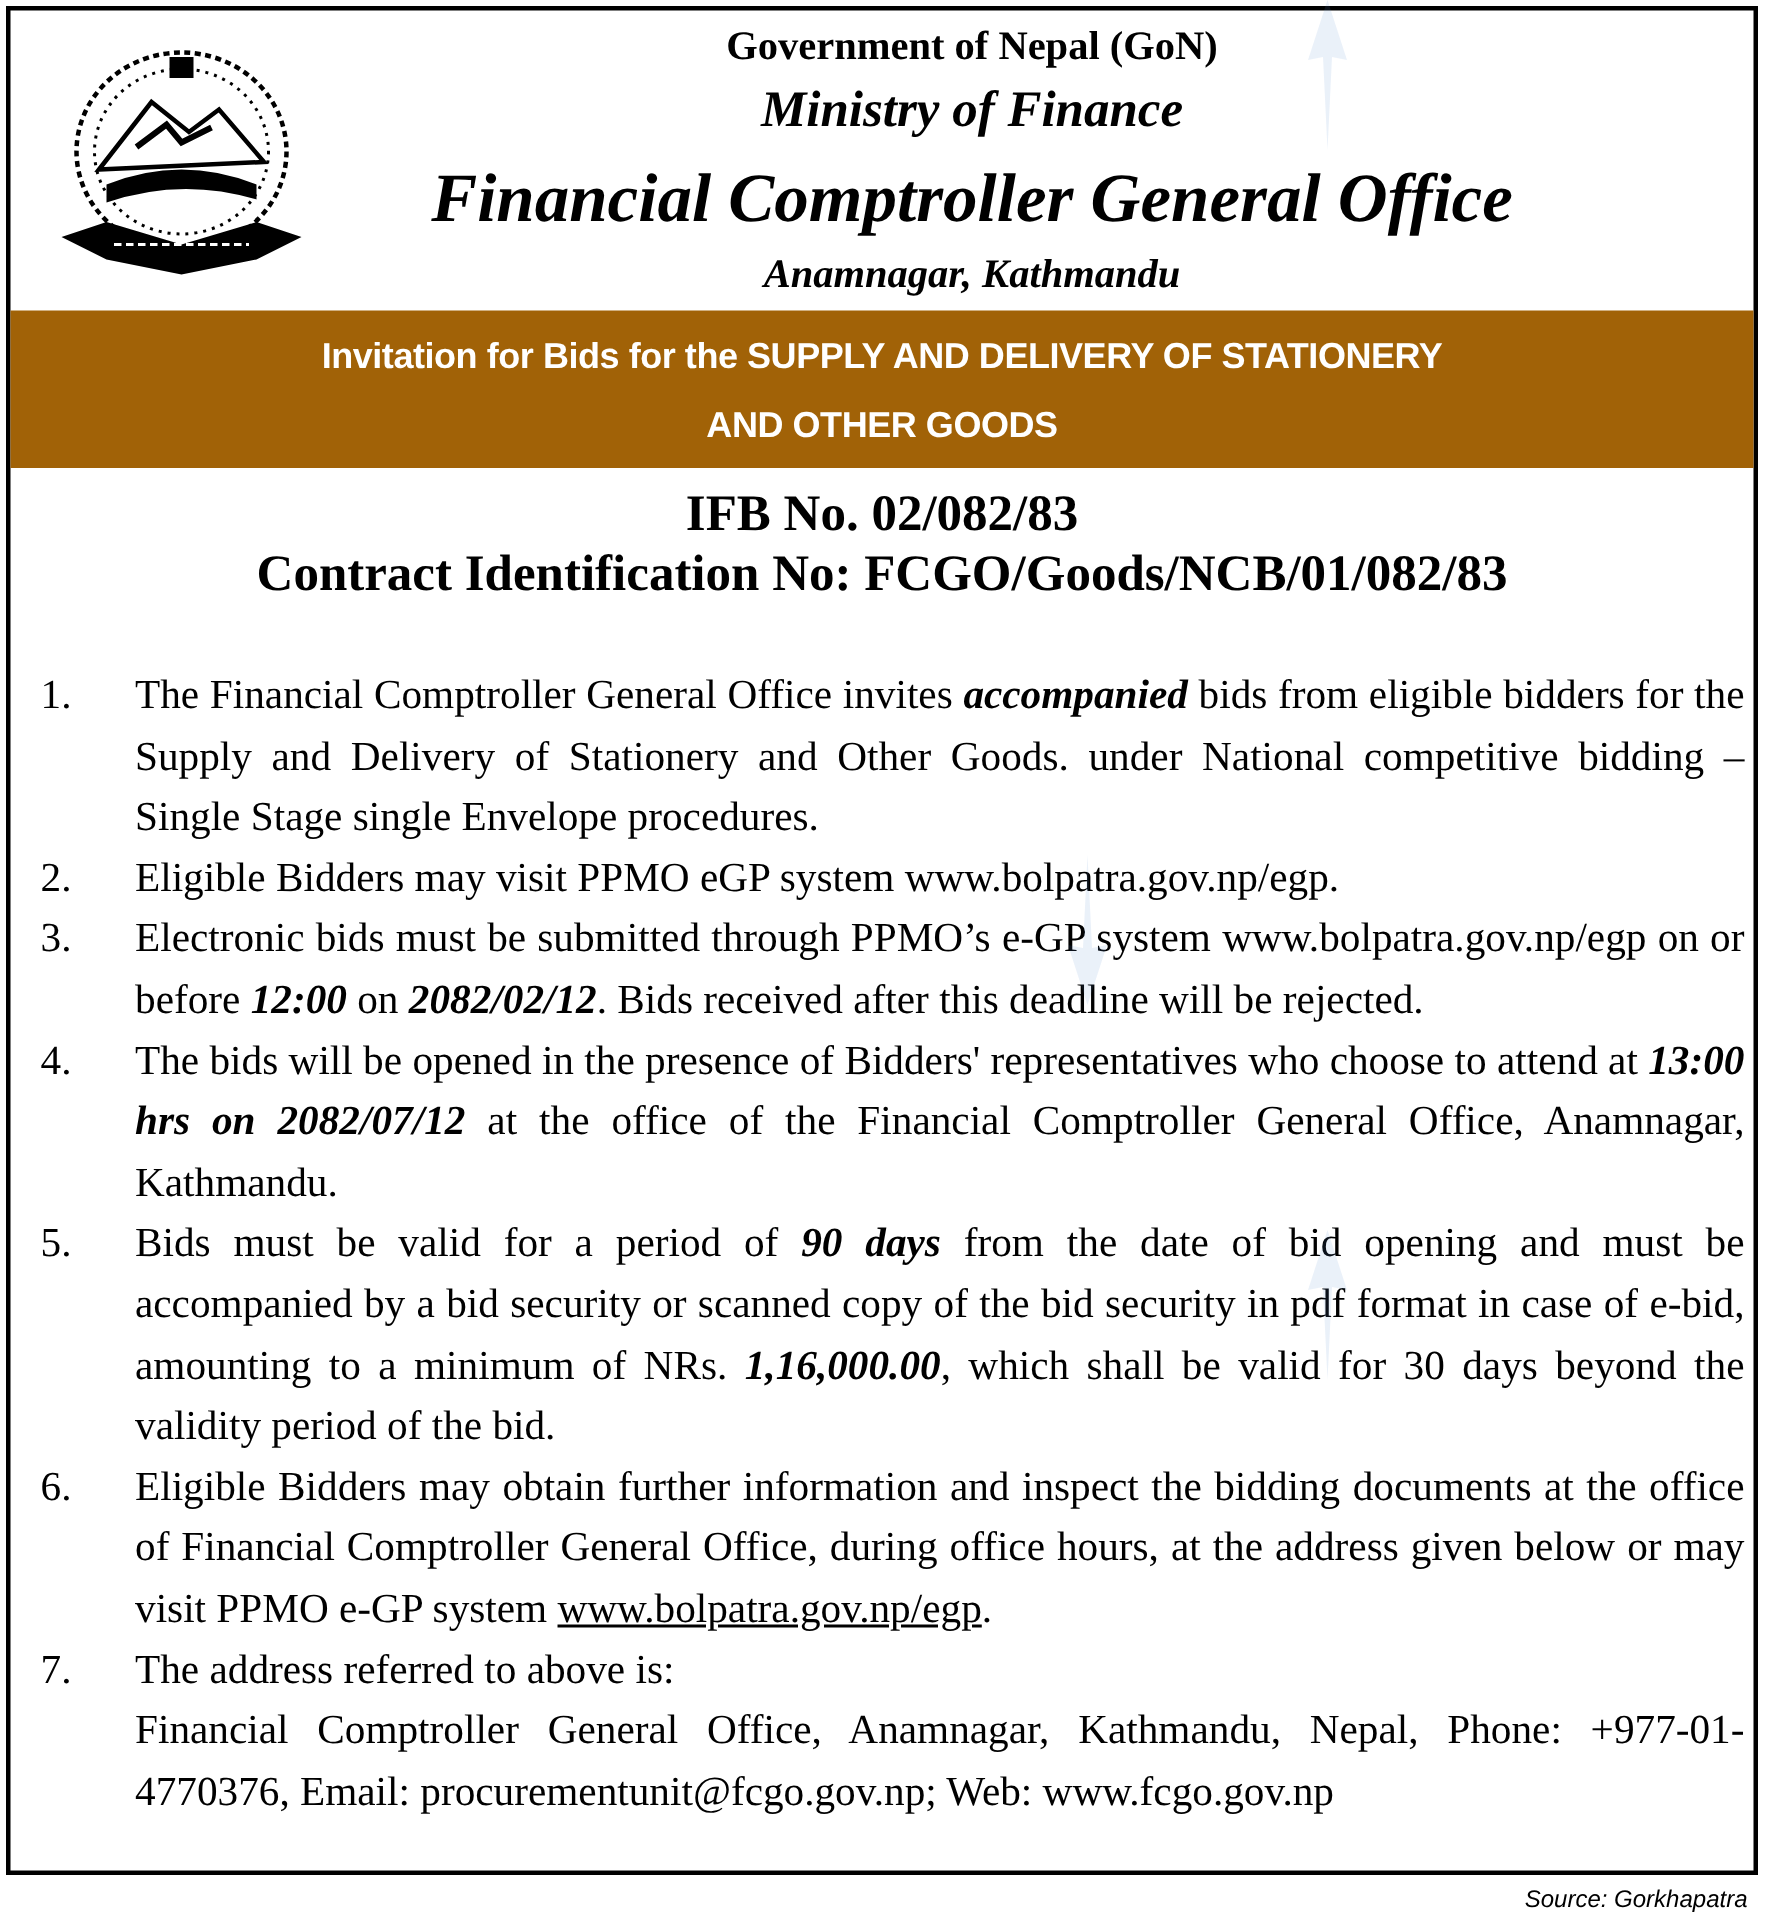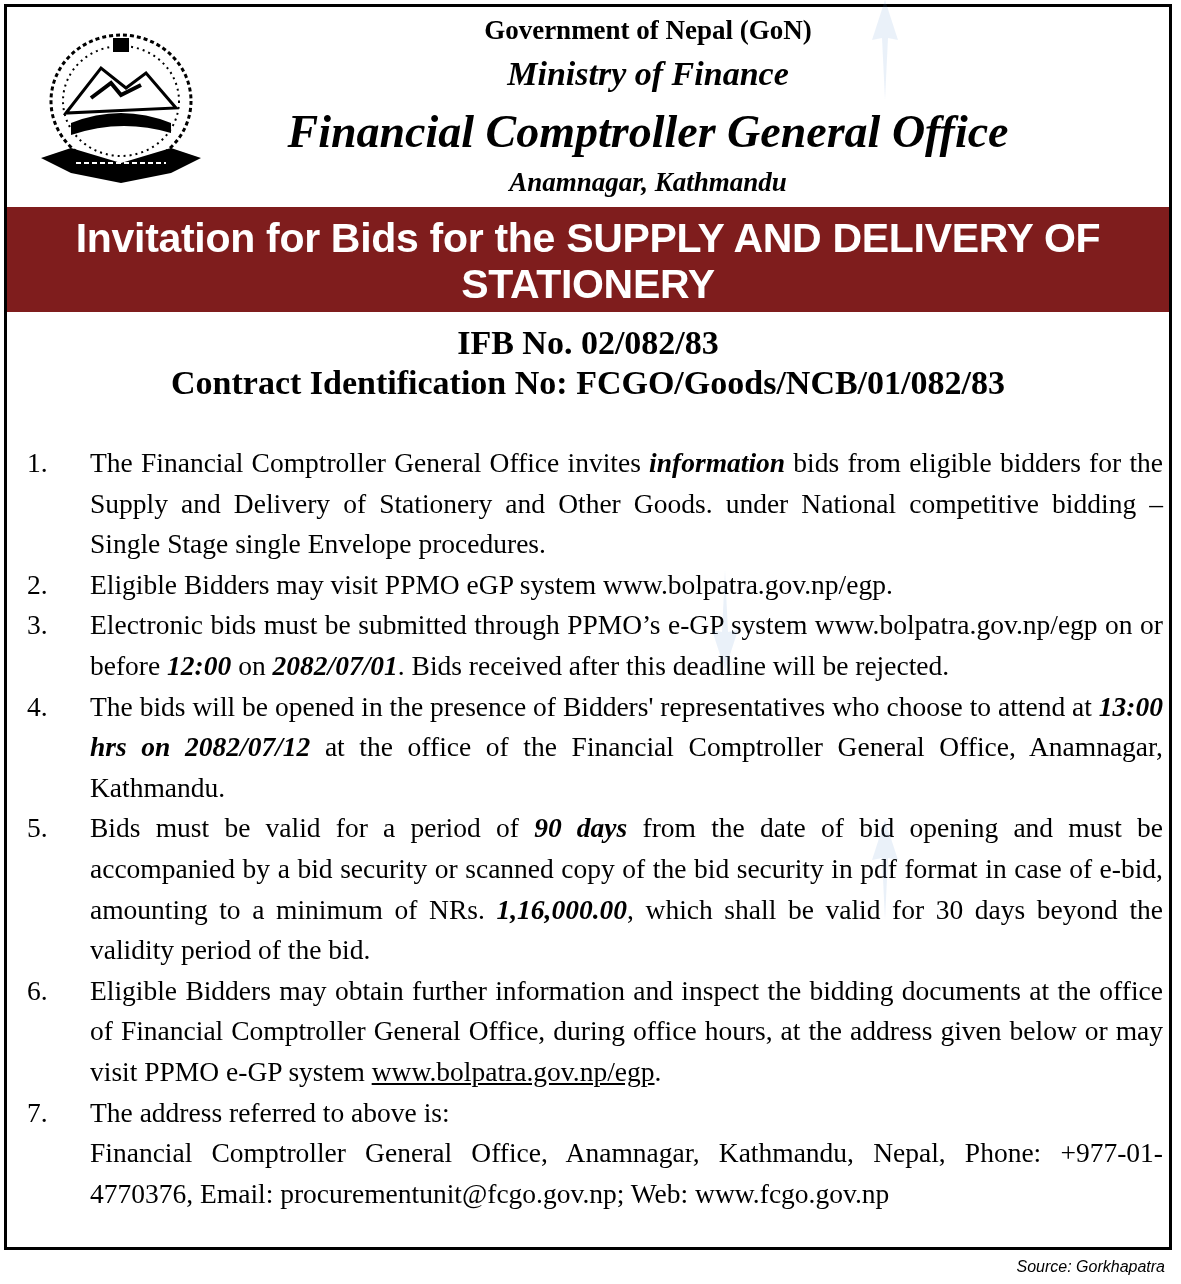--- a/index.html
+++ b/index.html
@@ -18,23 +18,23 @@
     position: absolute; left: 24px; top: 16px; width: 180px; height: 170px;
   }
   .hdr-line { position: absolute; left: 0; width: 100%; text-align: center; white-space: nowrap; }
   .hdr-gov { top: 8px; font-size: 27px; font-weight: bold; left: 60px; }
   .hdr-min { top: 48px; font-size: 34px; font-weight: bold; font-style: italic; left: 60px; }
   .hdr-office { top: 98px; font-size: 46px; font-weight: bold; font-style: italic; left: 60px; }
   .hdr-addr { top: 160px; font-size: 27px; font-weight: bold; font-style: italic; left: 60px; }
 
   .banner {
     position: absolute; left: 0; top: 200px; width: 100%; height: 105px;
-    background: #7f1d1d; color: #fff; text-align: center;
+    background: #a16207; color: #fff; text-align: center;
     font-family: "Liberation Sans", "DejaVu Sans", sans-serif; font-weight: bold;
-    font-size: 41px; line-height: 46px; padding-top: 8px; box-sizing: border-box;
+    font-size: 24px; line-height: 46px; padding-top: 8px; box-sizing: border-box;
     letter-spacing: -0.3px;
   }
 
   .refs { position: absolute; left: 0; top: 316px; width: 100%; text-align: center; }
   .refs div { font-size: 34px; font-weight: bold; line-height: 40px; white-space: nowrap; }
 
   .items { position: absolute; left: 20px; top: 436px; width: 1136px; }
   .item { display: flex; font-size: 27.5px; line-height: 40.6px; }
   .item .num { width: 63px; flex: 0 0 63px; }
   .item .body { flex: 1; text-align: justify; }
@@ -78,29 +78,29 @@
   </div>
 
   <div class="refs">
     <div>IFB No. 02/082/83</div>
     <div>Contract Identification No: FCGO/Goods/NCB/01/082/83</div>
   </div>
 
   <div class="items">
     <div class="item">
       <span class="num">1.</span>
-      <span class="body"><span>The Financial Comptroller General Office invites </span><b>information</b><span> bids from eligible bidders for the Supply and Delivery of Stationery and Other Goods. under National competitive bidding – Single Stage single Envelope procedures.</span></span>
+      <span class="body"><span>The Financial Comptroller General Office invites </span><b>accompanied</b><span> bids from eligible bidders for the Supply and Delivery of Stationery and Other Goods. under National competitive bidding – Single Stage single Envelope procedures.</span></span>
     </div>
     <div class="item">
       <span class="num">2.</span>
       <span class="body">Eligible Bidders may visit PPMO eGP system www.bolpatra.gov.np/egp.</span>
     </div>
     <div class="item">
       <span class="num">3.</span>
-      <span class="body"><span>Electronic bids must be submitted through PPMO’s e-GP system www.bolpatra.gov.np/egp on or before </span><b>12:00</b><span> on </span><b>2082/07/01</b><span>. Bids received after this deadline will be rejected.</span></span>
+      <span class="body"><span>Electronic bids must be submitted through PPMO’s e-GP system www.bolpatra.gov.np/egp on or before </span><b>12:00</b><span> on </span><b>2082/02/12</b><span>. Bids received after this deadline will be rejected.</span></span>
     </div>
     <div class="item">
       <span class="num">4.</span>
       <span class="body"><span>The bids will be opened in the presence of Bidders' representatives who choose to attend at </span><b>13:00 hrs on 2082/07/12</b><span> at the office of the Financial Comptroller General Office, Anamnagar, Kathmandu.</span></span>
     </div>
     <div class="item">
       <span class="num">5.</span>
       <span class="body"><span>Bids must be valid for a period of </span><b>90 days</b><span> from the date of bid opening and must be accompanied by a bid security or scanned copy of the bid security in pdf format in case of e-bid, amounting to a minimum of NRs. </span><b>1,16,000.00</b><span>, which shall be valid for 30 days beyond the validity period of the bid.</span></span>
     </div>
     <div class="item">

